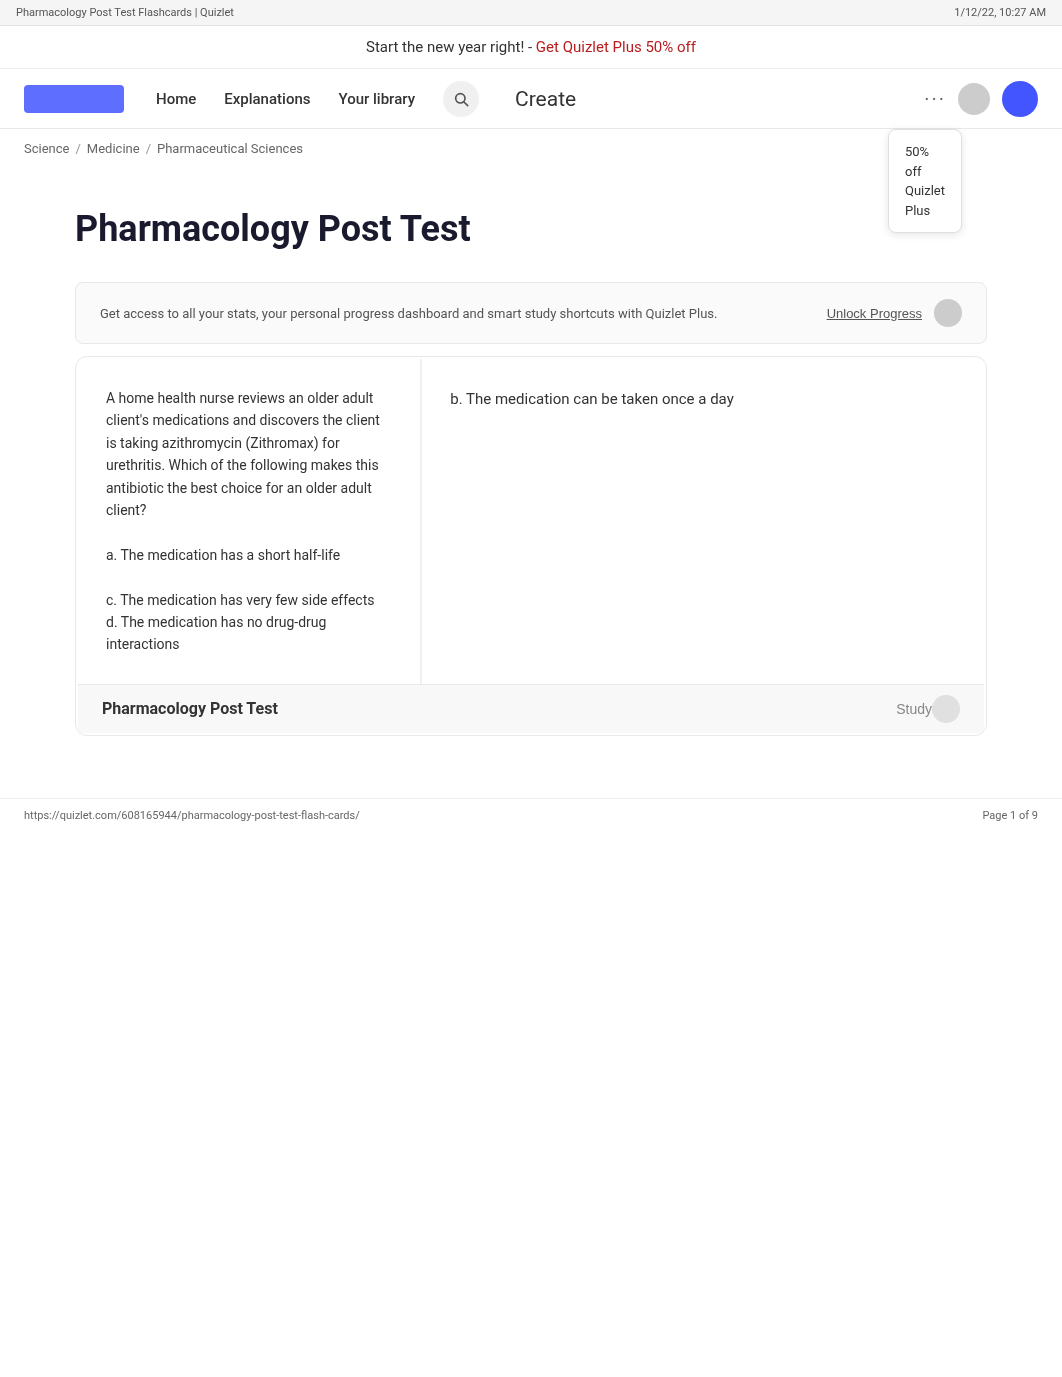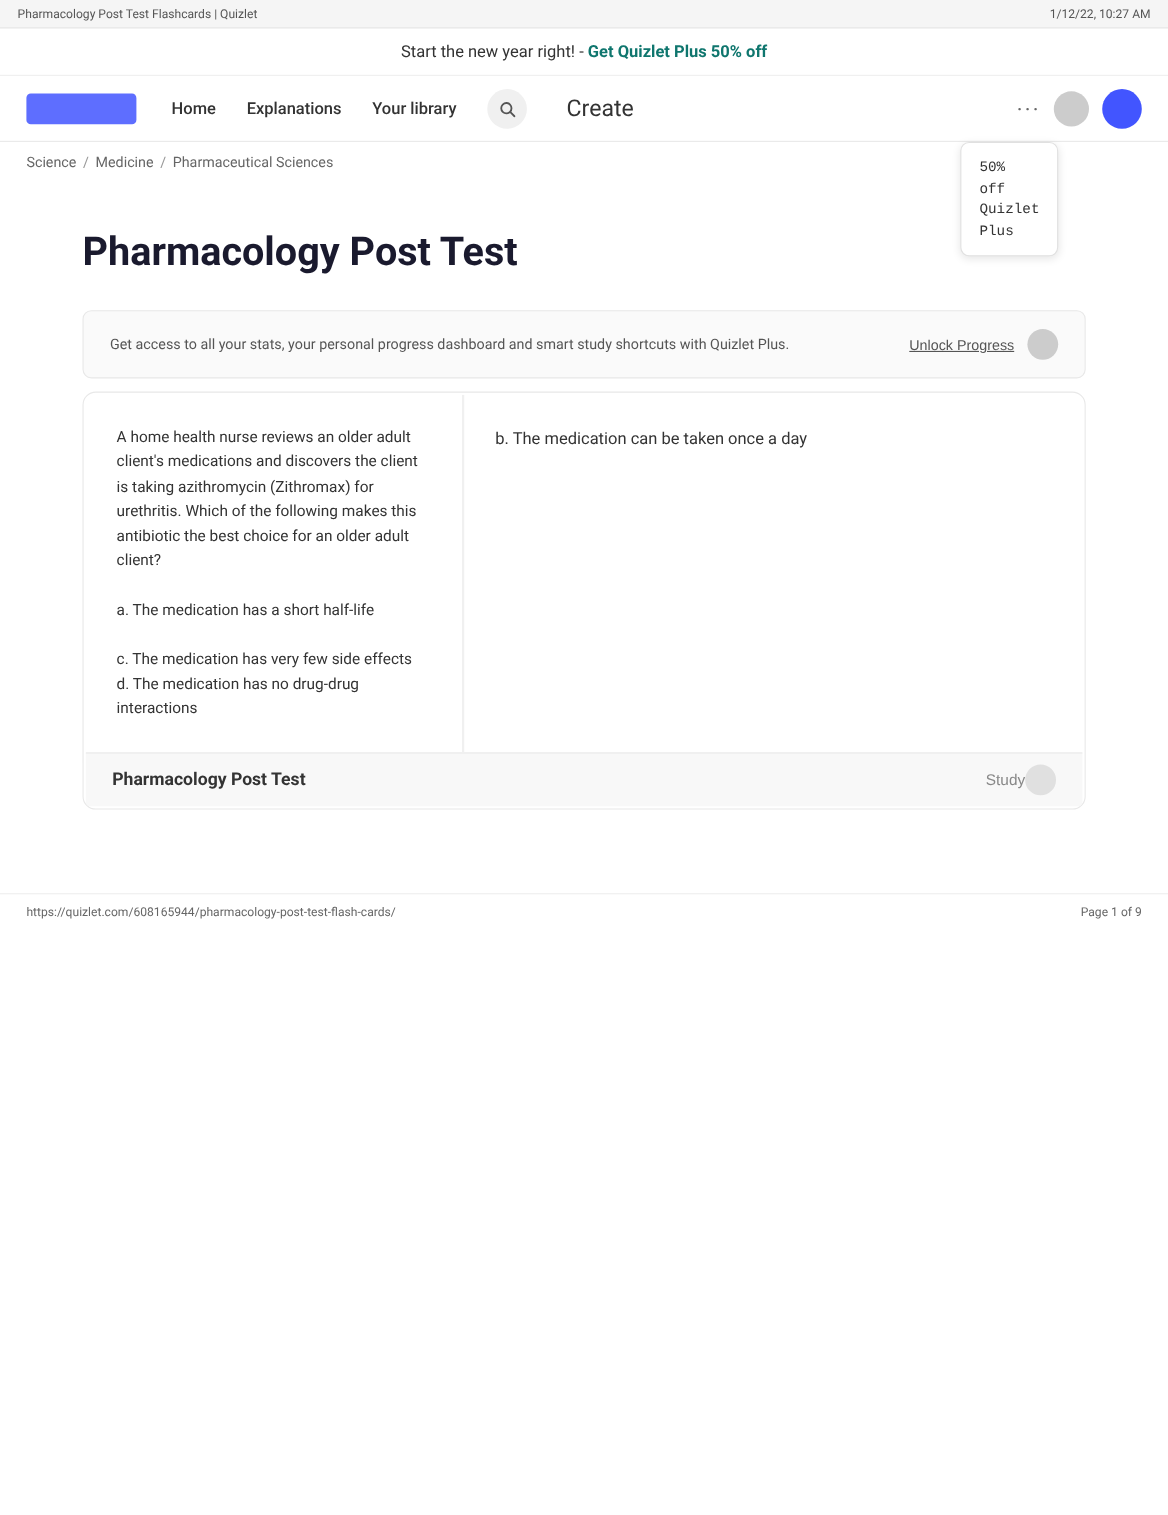--- a/index.html
+++ b/index.html
@@ -25,22 +25,22 @@
     
     .promo-banner {
       background: #fff;
       text-align: center;
       padding: 12px 16px;
       font-size: 15px;
       color: #333;
       border-bottom: 1px solid #eee;
     }
     .promo-banner a {
-      color: #0f766e;
-      font-weight: 700;
+      color: #b91c1c;
+      font-weight: 400;
       text-decoration: none;
     }
 
     
     .navbar {
       display: flex;
       align-items: center;
       padding: 0 24px;
       height: 60px;
       border-bottom: 1px solid #e8e8e8;
@@ -116,21 +116,20 @@
       top: 60px;
       background: #fff;
       border: 1px solid #e0e0e0;
       border-radius: 8px;
       padding: 12px 16px;
       font-size: 13px;
       color: #333;
       box-shadow: 0 2px 8px rgba(0,0,0,0.1);
       z-index: 10;
       line-height: 1.5;
-      font-family: Liberation Mono, monospace;
     }
 
     
     .breadcrumb {
       padding: 12px 24px;
       font-size: 13px;
       color: #666;
       display: flex;
       align-items: flex-start;
       gap: 6px;
@@ -195,21 +194,21 @@
       font-weight: 700;
       color: #1a1a2e;
       margin: 24px 0 20px 0;
     }
 
     
     .flashcard {
       border: 1px solid #e8e8e8;
       border-radius: 12px;
       padding: 2px;
-      margin-bottom: 16px;
+      margin-bottom: 26px;
       background: #fff;
       overflow: hidden;
     }
     .flashcard-inner {
       display: flex;
       min-height: 200px;
     }
     .flashcard-term {
       flex: 0 0 38%;
       padding: 28px 28px;
@@ -258,21 +257,21 @@
     }
 
     
     .bottom-bar {
       display: flex;
       justify-content: space-between;
       padding: 10px 24px;
       font-size: 11px;
       color: #666;
       border-top: 1px solid #eee;
-      margin-top: 40px;
+      margin-top: 16px;
       background: #fff;
       align-items: center;
     }
   </style>
 </head>
 <body>
 
 <div class="browser-bar">
   <span>Pharmacology Post Test Flashcards | Quizlet</span>
   <span>1/12/22, 10:27 AM</span>

